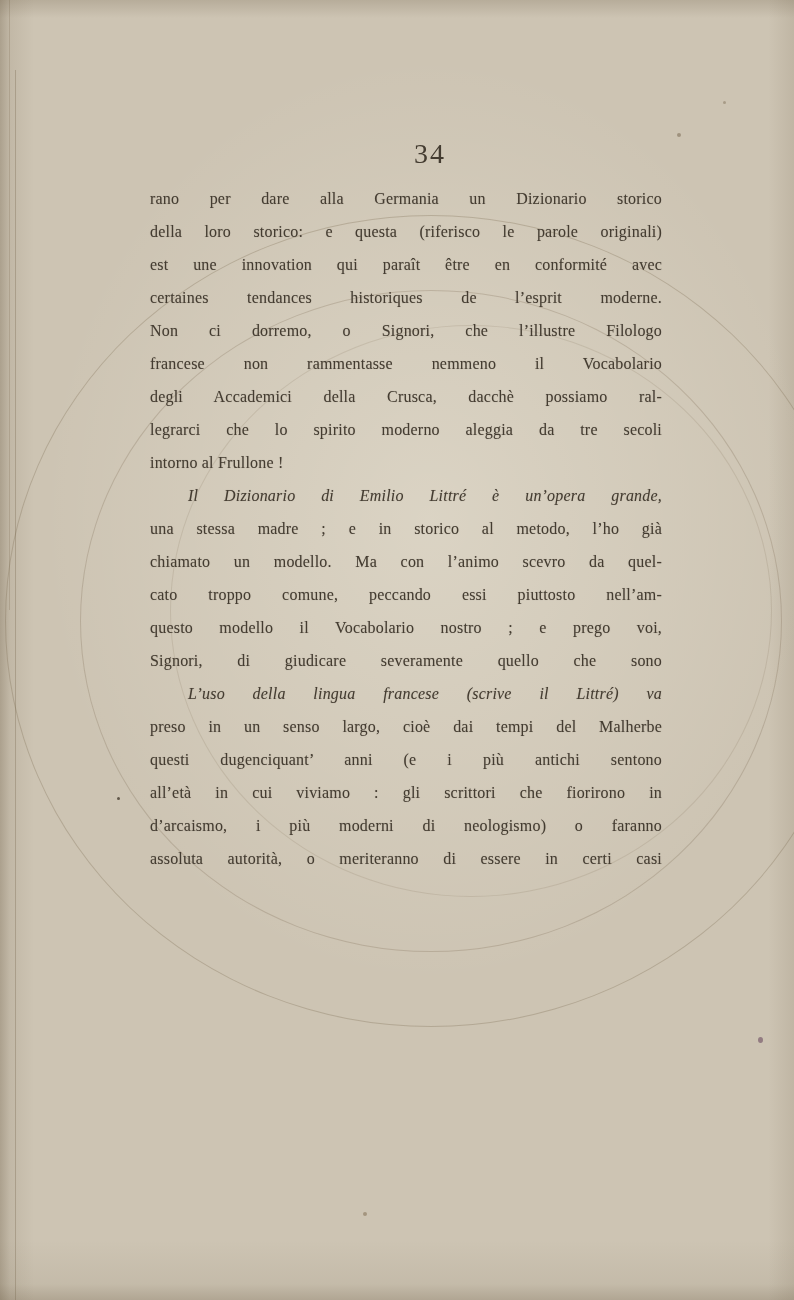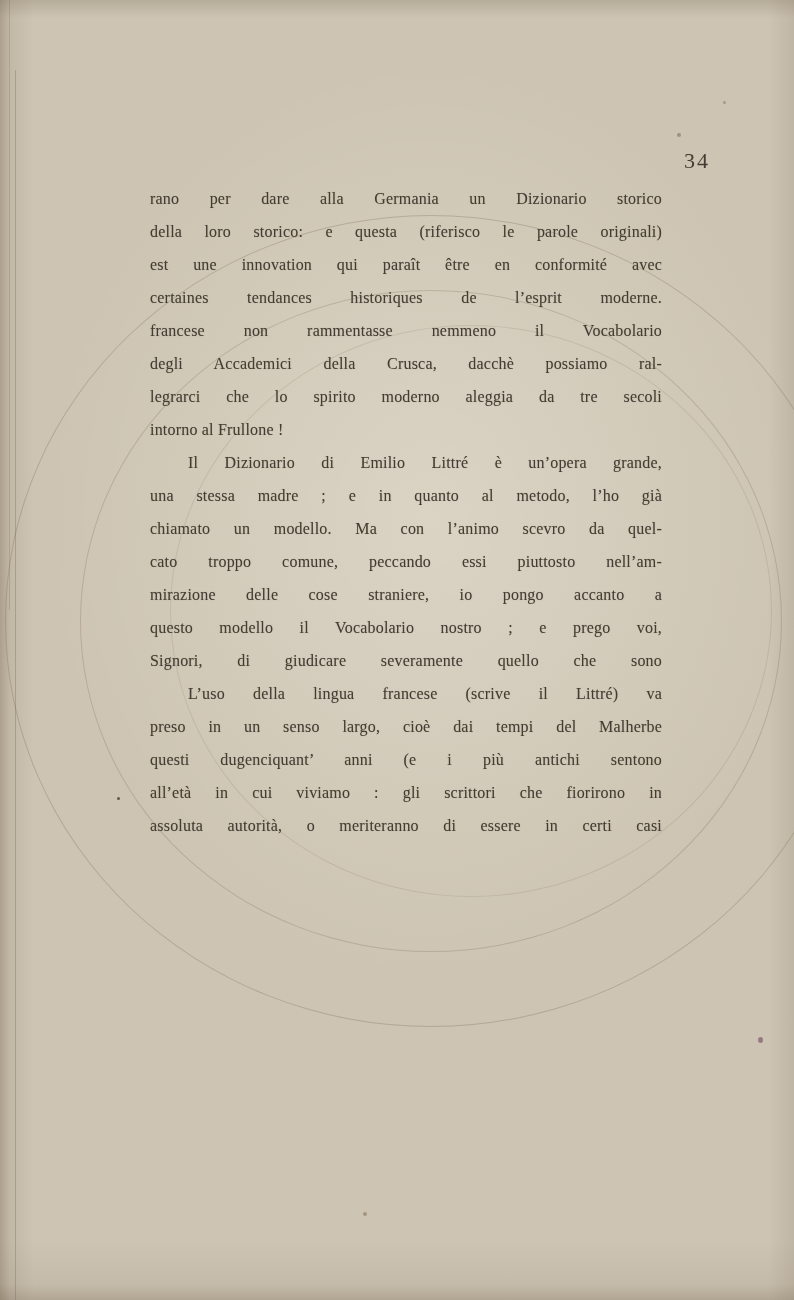--- a/index.html
+++ b/index.html
@@ -23,33 +23,33 @@
   .stamp.outer{left:5px;top:215px;width:850px;height:810px;}
   .stamp.inner{left:80px;top:290px;width:700px;height:660px;border-color:rgba(120,102,76,0.26);}
   .stamp.mid{left:170px;top:325px;width:600px;height:570px;border-color:rgba(120,102,76,0.16);}
   .crease{
     position:absolute;width:1px;background:rgba(110,92,66,0.30);
     filter:blur(0.4px);pointer-events:none;
   }
   .crease.c1{left:15px;top:70px;height:1230px;}
   .crease.c2{left:9px;top:0px;height:610px;background:rgba(110,92,66,0.22);}
   .page-number{
-    position:absolute;left:150px;top:148px;width:560px;
-    text-align:right;font-size:22px;letter-spacing:2px;
+    position:absolute;left:150px;top:138px;width:560px;
+    text-align:center;font-size:28px;letter-spacing:2px;
     color:var(--ink,#443c31);
   }
   .text-block{
     position:absolute;left:150px;top:182px;width:512px;
     font-size:16px;line-height:33px;letter-spacing:0.2px;
     color:var(--ink,#443c31);
     text-shadow:0 0 1px rgba(68,60,49,0.28);
   }
   .line{min-height:33px;}
   .line.just{text-align:justify;text-align-last:justify;}
-  .line.ind{text-indent:38px;}
+  .line.ind{text-indent:38px;font-style:italic;}
   .it{}
   .speck{position:absolute;border-radius:50%;pointer-events:none;}
   .sp1{left:677px;top:133px;width:4px;height:4px;background:rgba(122,106,82,0.55);}
   .sp2{left:758px;top:1037px;width:5px;height:6px;background:rgba(108,76,96,0.60);}
   .sp3{left:117px;top:797px;width:3px;height:3px;background:rgba(70,60,48,0.80);}
   .sp4{left:363px;top:1212px;width:4px;height:4px;background:rgba(130,112,84,0.55);}
   .sp5{left:723px;top:101px;width:3px;height:3px;background:rgba(122,106,82,0.45);}
 </style>
 </head>
 <body style="--paper: #cdc4b3; --ink: #443c31;">
@@ -64,29 +64,30 @@
 <div class="speck sp3"></div>
 <div class="speck sp4"></div>
 <div class="speck sp5"></div>
 
 <div class="page-number">34</div>
 <div class="text-block" id="text-block">
     <div class="line just"><span>rano per dare alla Germania un Dizionario storico</span></div>
     <div class="line just"><span>della loro storico: e questa (riferisco le parole originali)</span></div>
     <div class="line just"><span class="it">est une innovation qui paraît être en conformité avec</span></div>
     <div class="line just"><span class="it">certaines tendances historiques de l’esprit moderne.</span></div>
+    <div class="line just"><span>Non ci dorremo, o Signori, che l’illustre Filologo</span></div>
     <div class="line just"><span>francese non rammentasse nemmeno il Vocabolario</span></div>
     <div class="line just"><span>degli Accademici della Crusca, dacchè possiamo ral-</span></div>
     <div class="line just"><span>legrarci che lo </span><span class="it">spirito moderno</span><span> aleggia da tre secoli</span></div>
     <div class="line"><span>intorno al Frullone !</span></div>
     <div class="line just ind"><span>Il Dizionario di Emilio Littré è un’opera grande,</span></div>
-    <div class="line just"><span>una stessa madre ; e in quanto al metodo, l’ho già</span></div>
+    <div class="line just"><span>una stessa madre ; e in storico al metodo, l’ho già</span></div>
     <div class="line just"><span>chiamato un modello. Ma con l’animo scevro da quel-</span></div>
     <div class="line just"><span>cato troppo comune, peccando essi piuttosto nell’am-</span></div>
-    <div class="line just"><span>mirazione delle cose straniere, io pongo accanto a</span></div>
     <div class="line just"><span>questo modello il Vocabolario nostro ; e prego voi,</span></div>
     <div class="line just"><span>Signori, di giudicare severamente quello che sono</span></div>
     <div class="line just ind"><span>L’uso della lingua francese (scrive il Littré) va</span></div>
     <div class="line just"><span>preso in un senso largo, cioè dai tempi del Malherbe</span></div>
     <div class="line just"><span>questi dugenciquant’ anni (e i più antichi sentono</span></div>
     <div class="line just"><span>all’età in cui viviamo : gli scrittori che fiorirono in</span></div>
+    <div class="line just"><span>d’arcaismo, i più moderni di neologismo) o faranno</span></div>
     <div class="line just"><span>assoluta autorità, o meriteranno di essere in certi casi</span></div>
   </div>
 
 </body></html>

